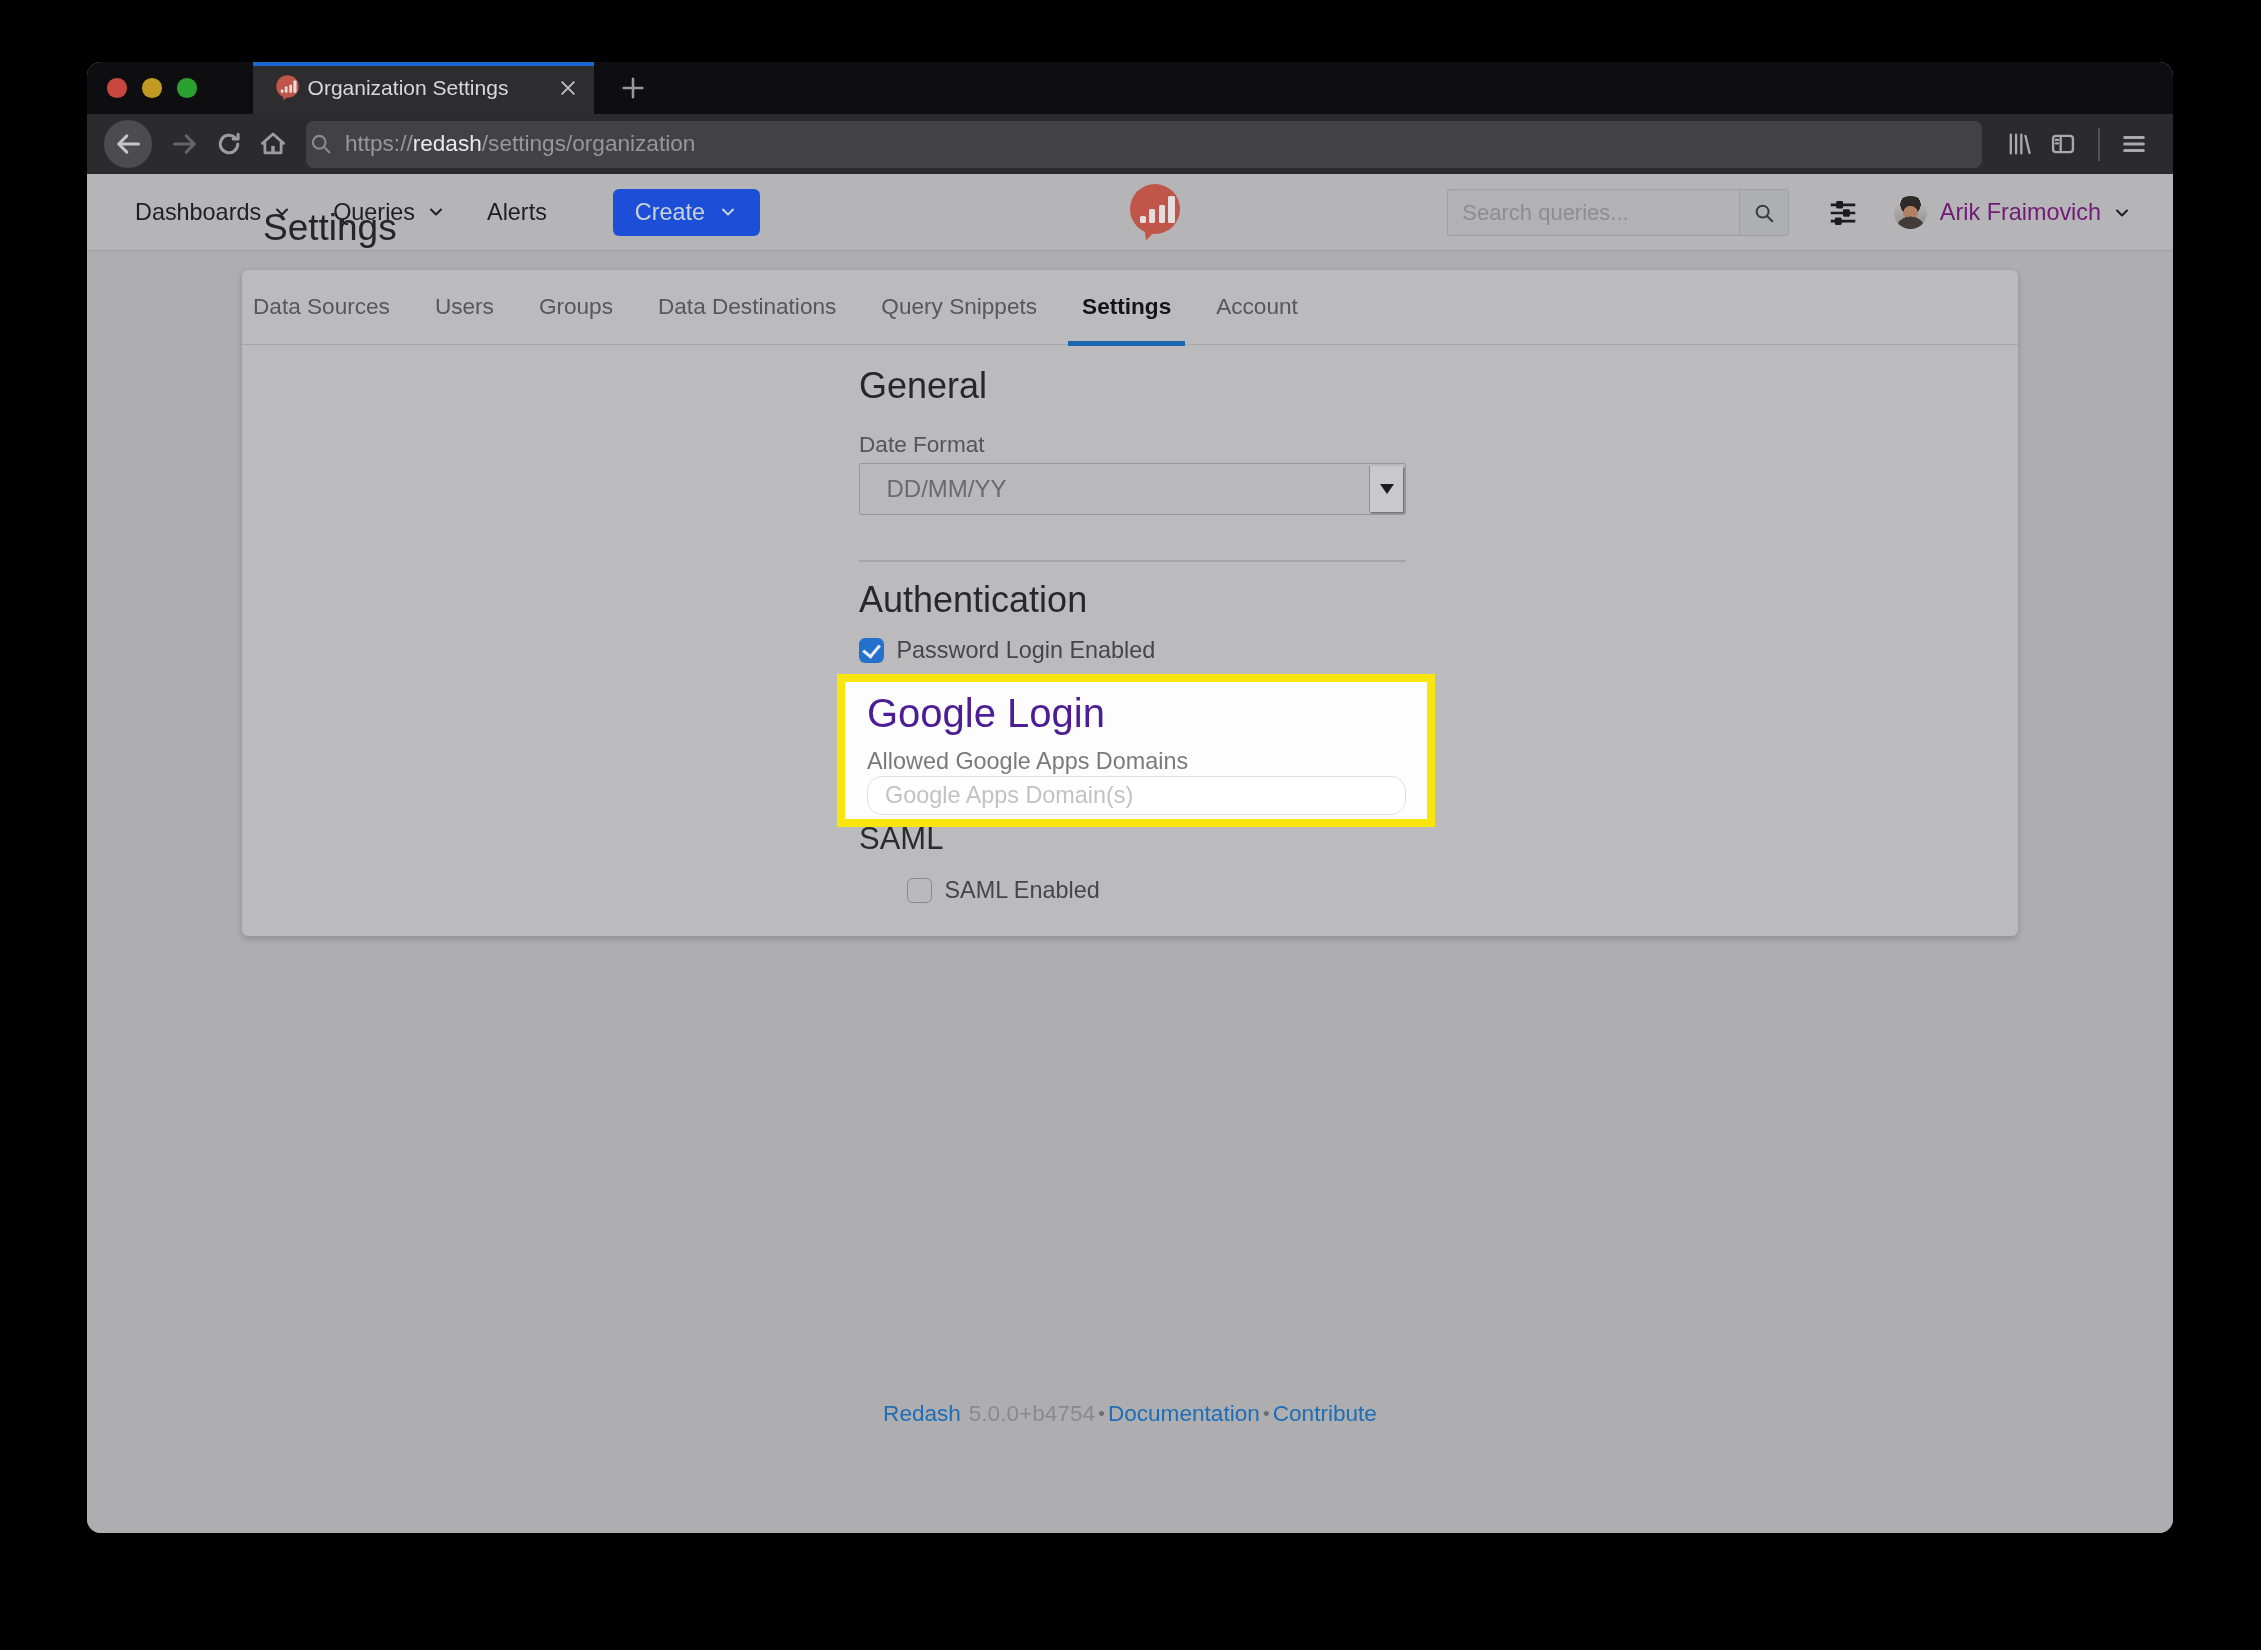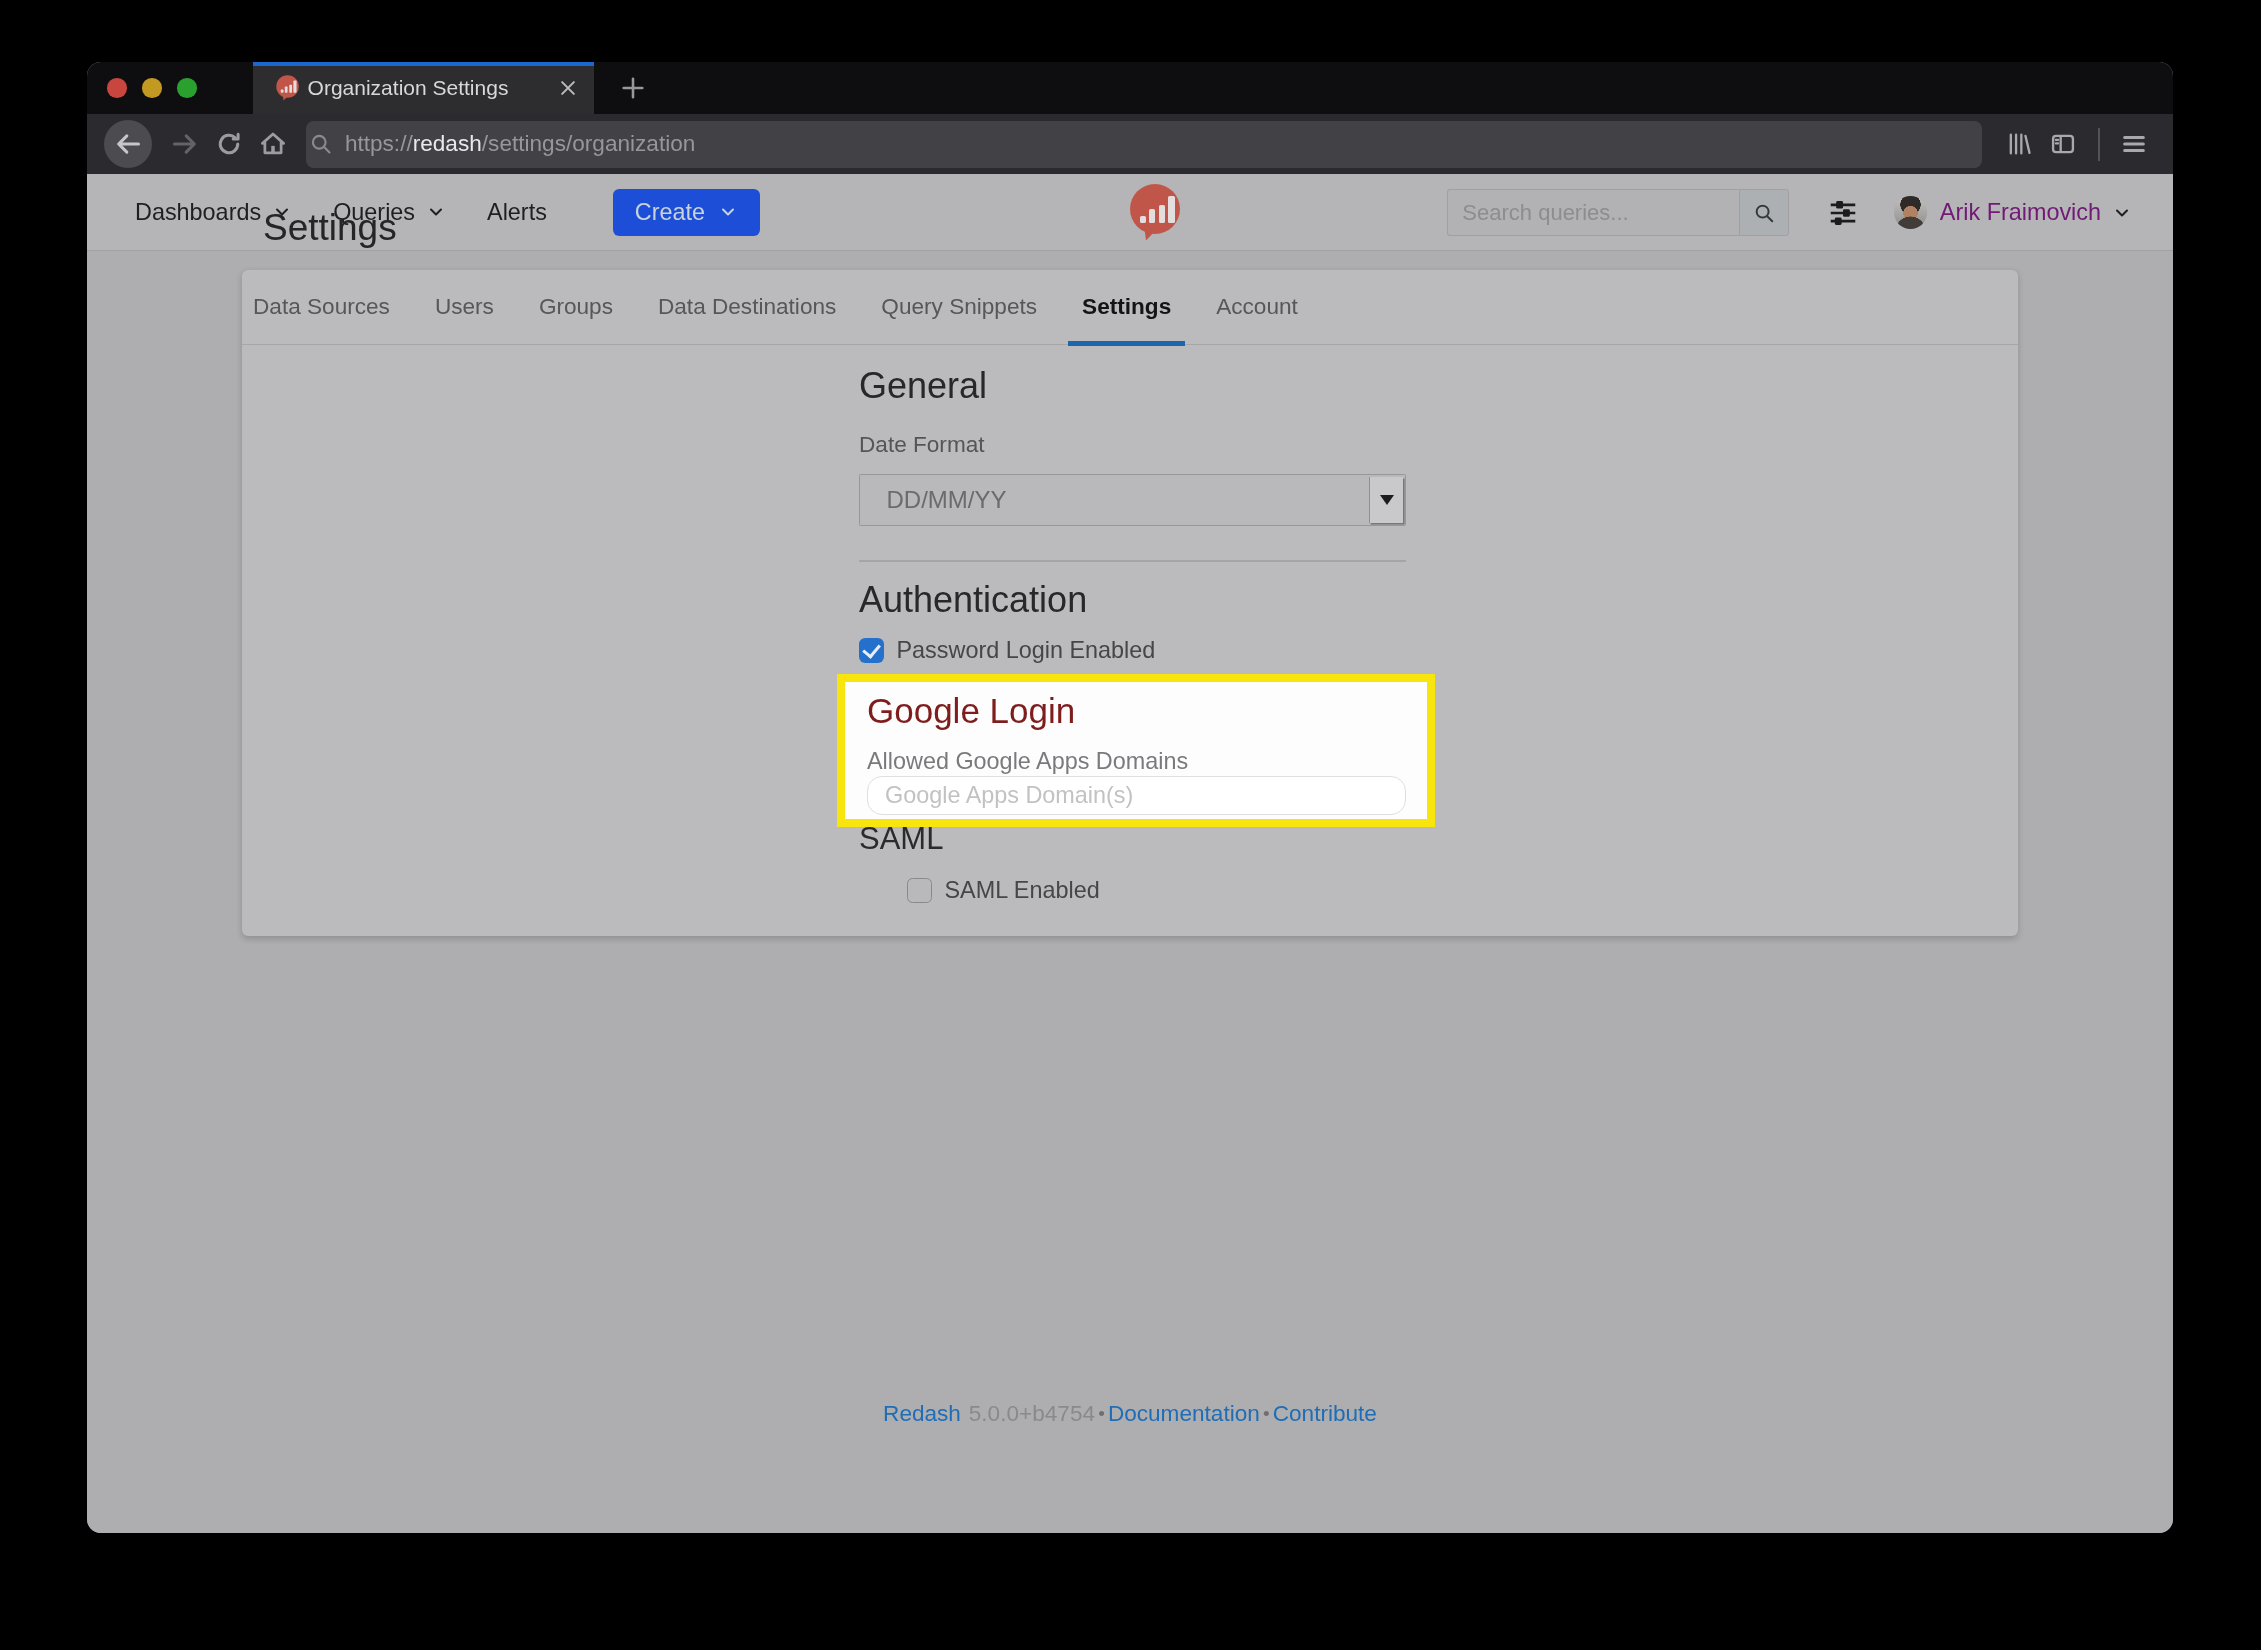--- a/index.html
+++ b/index.html
@@ -73,39 +73,39 @@
           border-radius:6.2px; box-shadow:0 2.3px 6.2px rgba(0,0,0,0.18); }
   .tabs-row { position:absolute; left:0; top:0; width:100%; height:75px; display:flex; align-items:center;
               padding-left:11px; border-bottom:1.6px solid #a7a7a9; }
   .stab { position:relative; height:75px; display:flex; align-items:center; padding:0 0; margin-right:45px;
           font-size:22.6px; color:#57575a; white-space:nowrap; }
   .stab.active { color:#141416; font-weight:700; }
   .stab.active::after { content:""; position:absolute; left:-14px; right:-14px; bottom:-1.6px; height:5.5px; background:#1b66ad; }
 
   .form-h1 { position:absolute; left:617px; font-size:36px; font-weight:500; color:#28282a; }
   .form-label { position:absolute; left:617px; font-size:22.6px; color:#555558; }
-  .dselect { position:absolute; left:617px; top:204px; width:547px; height:52px; background:#b9b9bb;
+  .dselect { position:absolute; left:617px; top:193px; width:547px; height:52px; background:#b9b9bb;
              border:1.6px solid #97979a; border-radius:1.6px; display:flex; align-items:center; }
   .dselect-value { font-size:24px; color:#6b6b6e; padding-left:26.5px; }
   .dselect-arrow { position:absolute; right:1.6px; top:1.6px; bottom:1.6px; width:34px; background:#c9c9cb;
                    border-left:1.6px solid #8f8f92; box-shadow:1.6px 1.6px 0 #77777a; display:flex; align-items:center; justify-content:center; }
   .dselect-arrow i { width:0; height:0; border-left:7px solid transparent; border-right:7px solid transparent; border-top:10px solid #1c1c1e; }
   .hr { position:absolute; left:617px; top:290px; width:547px; height:1.6px; background:#a5a5a7; }
 
   .cb-row { position:absolute; left:617px; display:flex; align-items:center; gap:12.5px; }
   .cb { width:25px; height:25px; border-radius:6.2px; flex:none; position:relative; }
   .cb.checked { background:#2471cd; }
   .cb.checked::after { content:""; position:absolute; left:7px; top:3.1px; width:7.8px; height:13.3px;
                        border:solid #e8eef5; border-width:0 3.1px 3.1px 0; transform:rotate(40deg); }
   .cb.unchecked { background:#b9b9bb; border:1.6px solid #8a8a8d; border-radius:5.5px; }
   .cb-label { font-size:23.4px; color:#464649; }
 
   .highlight { position:absolute; left:595px; top:404px; width:598px; height:153px;
                border:8.6px solid #f7e50d; background:#fdfdfe; }
-  .hl-h { position:absolute; left:22px; top:9.4px; font-size:35px; font-weight:500; color:#7f1d1d; }
+  .hl-h { position:absolute; left:22px; top:9.4px; font-size:40px; font-weight:500; color:#4c1d95; }
   .hl-label { position:absolute; left:22px; top:66px; font-size:23.4px; color:#7a7a7d; }
   .hl-input { position:absolute; left:22px; top:94px; width:539px; height:39px; background:#fff;
               border:1.6px solid #dfdfe1; border-radius:15px; font-size:23.4px; color:#555; padding:0 17px; outline:none; }
   .hl-input::placeholder { color:#c2c2c4; }
 
   .saml-h { position:absolute; left:617px; top:551px; font-size:31px; font-weight:500; color:#2b2b2d; }
 
   .footer { position:absolute; left:0; top:1227px; width:100%; display:flex; justify-content:center;
             align-items:center; font-size:22.6px; }
   .f-link { color:#1e6db6; }

